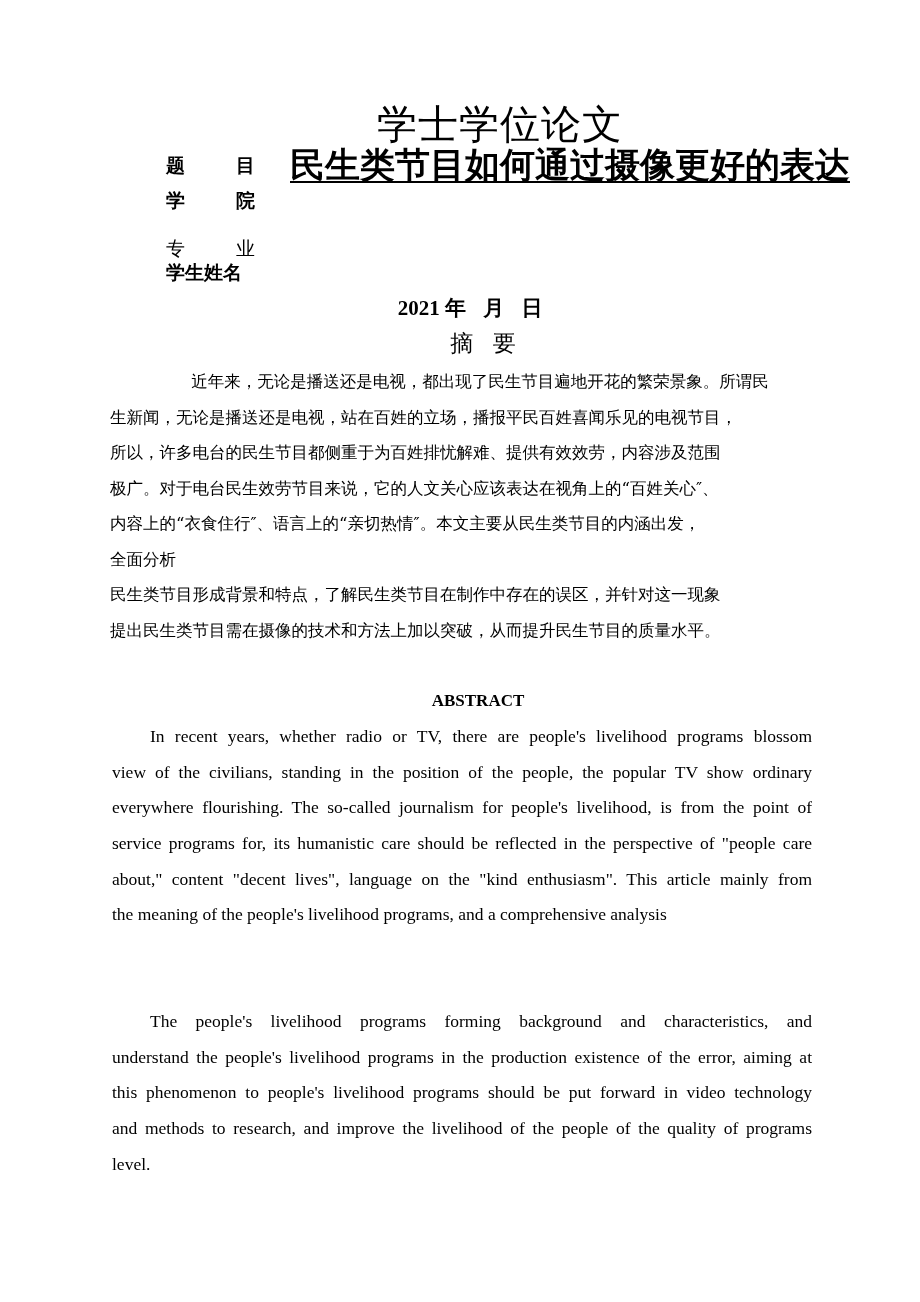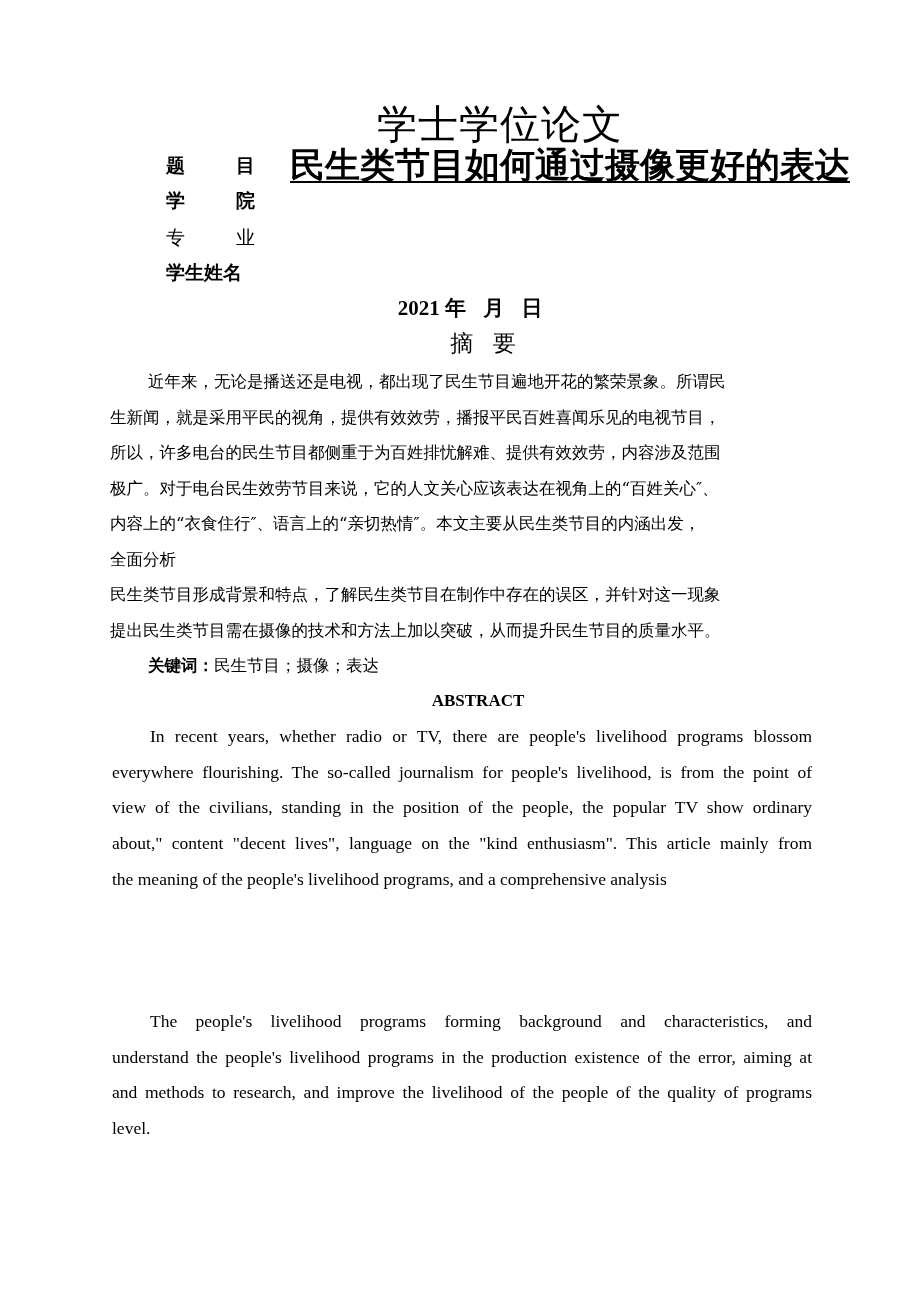--- a/index.html
+++ b/index.html
@@ -1,29 +1,29 @@
 <!DOCTYPE html>
 <html><head>
 <meta charset="utf-8">
 <style>
   html, body { margin: 0; padding: 0; background: #ffffff; }
   body { width: 920px; height: 1302px; position: relative; overflow: hidden; color: #000; font-family: "Liberation Serif", "DejaVu Serif", serif; }
   .abs { position: absolute; white-space: nowrap; }
   .main-title { left: 0; width: 1000px; top: 98px; text-align: center; font-size: 40px; line-height: 52px; font-family: "DejaVu Serif", "Liberation Serif", serif; letter-spacing: 1px; }
   .field-label { left: 166px; font-size: 19px; line-height: 34px; font-weight: bold; font-family: "DejaVu Sans", "Liberation Sans", sans-serif; }
-  .field-label.normal { font-weight: normal; font-family: "DejaVu Serif", serif; }
+  .field-label.normal { font-weight: normal; font-family: "DejaVu Serif", serif; margin-top: 11px; }
   .lbl-a { display: inline-block; width: 70px; }
   .lbl-b { display: inline-block; }
   .title-value { left: 290px; top: 148px; font-size: 35px; line-height: 34px; font-weight: bold; font-family: "DejaVu Sans", "Liberation Sans", sans-serif; text-decoration: underline; text-underline-offset: 4px; text-decoration-thickness: 2px; }
   .date-line { left: 0; width: 940px; top: 294px; text-align: center; font-size: 21px; line-height: 28px; font-weight: bold; }
   .date-line span { margin: 0 6px; }
   .abstract-cn-title { left: 0; width: 972px; top: 328px; text-align: center; font-size: 23px; line-height: 30px; letter-spacing: 6px; font-family: "DejaVu Sans", sans-serif; }
   .cn-body { left: 110px; width: 702px; font-size: 16.5px; line-height: 35.5px; white-space: normal; font-family: "DejaVu Serif", "Liberation Serif", serif; }
   .cn-line { height: 35.5px; white-space: nowrap; overflow: hidden; }
-  .indent { padding-left: 38px; }
+  .indent { padding-left: 38px; text-align: center; }
   .kw-label { font-weight: bold; font-family: "DejaVu Sans", sans-serif; }
   .abstract-en-title { left: 0; width: 956px; top: 689px; text-align: center; font-size: 17px; line-height: 24px; font-weight: bold; }
   .en-body { left: 112px; width: 700px; font-size: 17.5px; line-height: 35.7px; white-space: normal; text-align: justify; font-family: "Liberation Serif", serif; }
   .en-line { height: 35.7px; white-space: nowrap; text-align: justify; text-align-last: justify; overflow: hidden; }
   .en-line.last { text-align-last: left; }
 </style>
 </head>
 <body>
 
 <div class="abs main-title">学士学位论文</div>
@@ -46,40 +46,39 @@
 <div class="abs date-line">
   <span>2021 年</span>
   <span>月</span>
   <span>日</span>
 </div>
 
 <div class="abs abstract-cn-title">摘 要</div>
 
 <div class="abs cn-body" style="top:364px">
   <div class="cn-line indent">近年来，无论是播送还是电视，都出现了民生节目遍地开花的繁荣景象。所谓民</div>
-  <div class="cn-line">生新闻，就是采用平民的视角，提供有效效劳，播报平民百姓喜闻乐见的电视节目，</div>
+  <div class="cn-line">生新闻，无论是播送还是电视，站在百姓的立场，播报平民百姓喜闻乐见的电视节目，</div>
   <div class="cn-line">所以，许多电台的民生节目都侧重于为百姓排忧解难、提供有效效劳，内容涉及范围</div>
   <div class="cn-line">极广。对于电台民生效劳节目来说，它的人文关心应该表达在视角上的“百姓关心″、</div>
   <div class="cn-line">内容上的“衣食住行″、语言上的“亲切热情″。本文主要从民生类节目的内涵出发，</div>
   <div class="cn-line">全面分析</div>
   <div class="cn-line">民生类节目形成背景和特点，了解民生类节目在制作中存在的误区，并针对这一现象</div>
   <div class="cn-line">提出民生类节目需在摄像的技术和方法上加以突破，从而提升民生节目的质量水平。</div>
-  <div class="cn-line indent">
-    <span class="kw-label">关键词：</span><span>民生节目；摄像；表达</span>
-  </div>
 </div>
 
 <div class="abs abstract-en-title">ABSTRACT</div>
 
 <div class="abs en-body" style="top:719px">
   <div class="en-line indent">In recent years, whether radio or TV, there are people's livelihood programs blossom</div>
+  <div class="en-line">view of the civilians, standing in the position of the people, the popular TV show ordinary</div>
   <div class="en-line">everywhere flourishing. The so-called journalism for people's livelihood, is from the point of</div>
-  <div class="en-line">view of the civilians, standing in the position of the people, the popular TV show ordinary</div>
+  <div class="en-line">service programs for, its humanistic care should be reflected in the perspective of "people care</div>
   <div class="en-line">about," content "decent lives", language on the "kind enthusiasm". This article mainly from</div>
   <div class="en-line last">the meaning of the people's livelihood programs, and a comprehensive analysis</div>
 </div>
 
 <div class="abs en-body" style="top:1004px">
   <div class="en-line indent">The people's livelihood programs forming background and characteristics, and</div>
   <div class="en-line">understand the people's livelihood programs in the production existence of the error, aiming at</div>
+  <div class="en-line">this phenomenon to people's livelihood programs should be put forward in video technology</div>
   <div class="en-line">and methods to research, and improve the livelihood of the people of the quality of programs</div>
   <div class="en-line last">level.</div>
 </div>
 
 </body></html>

